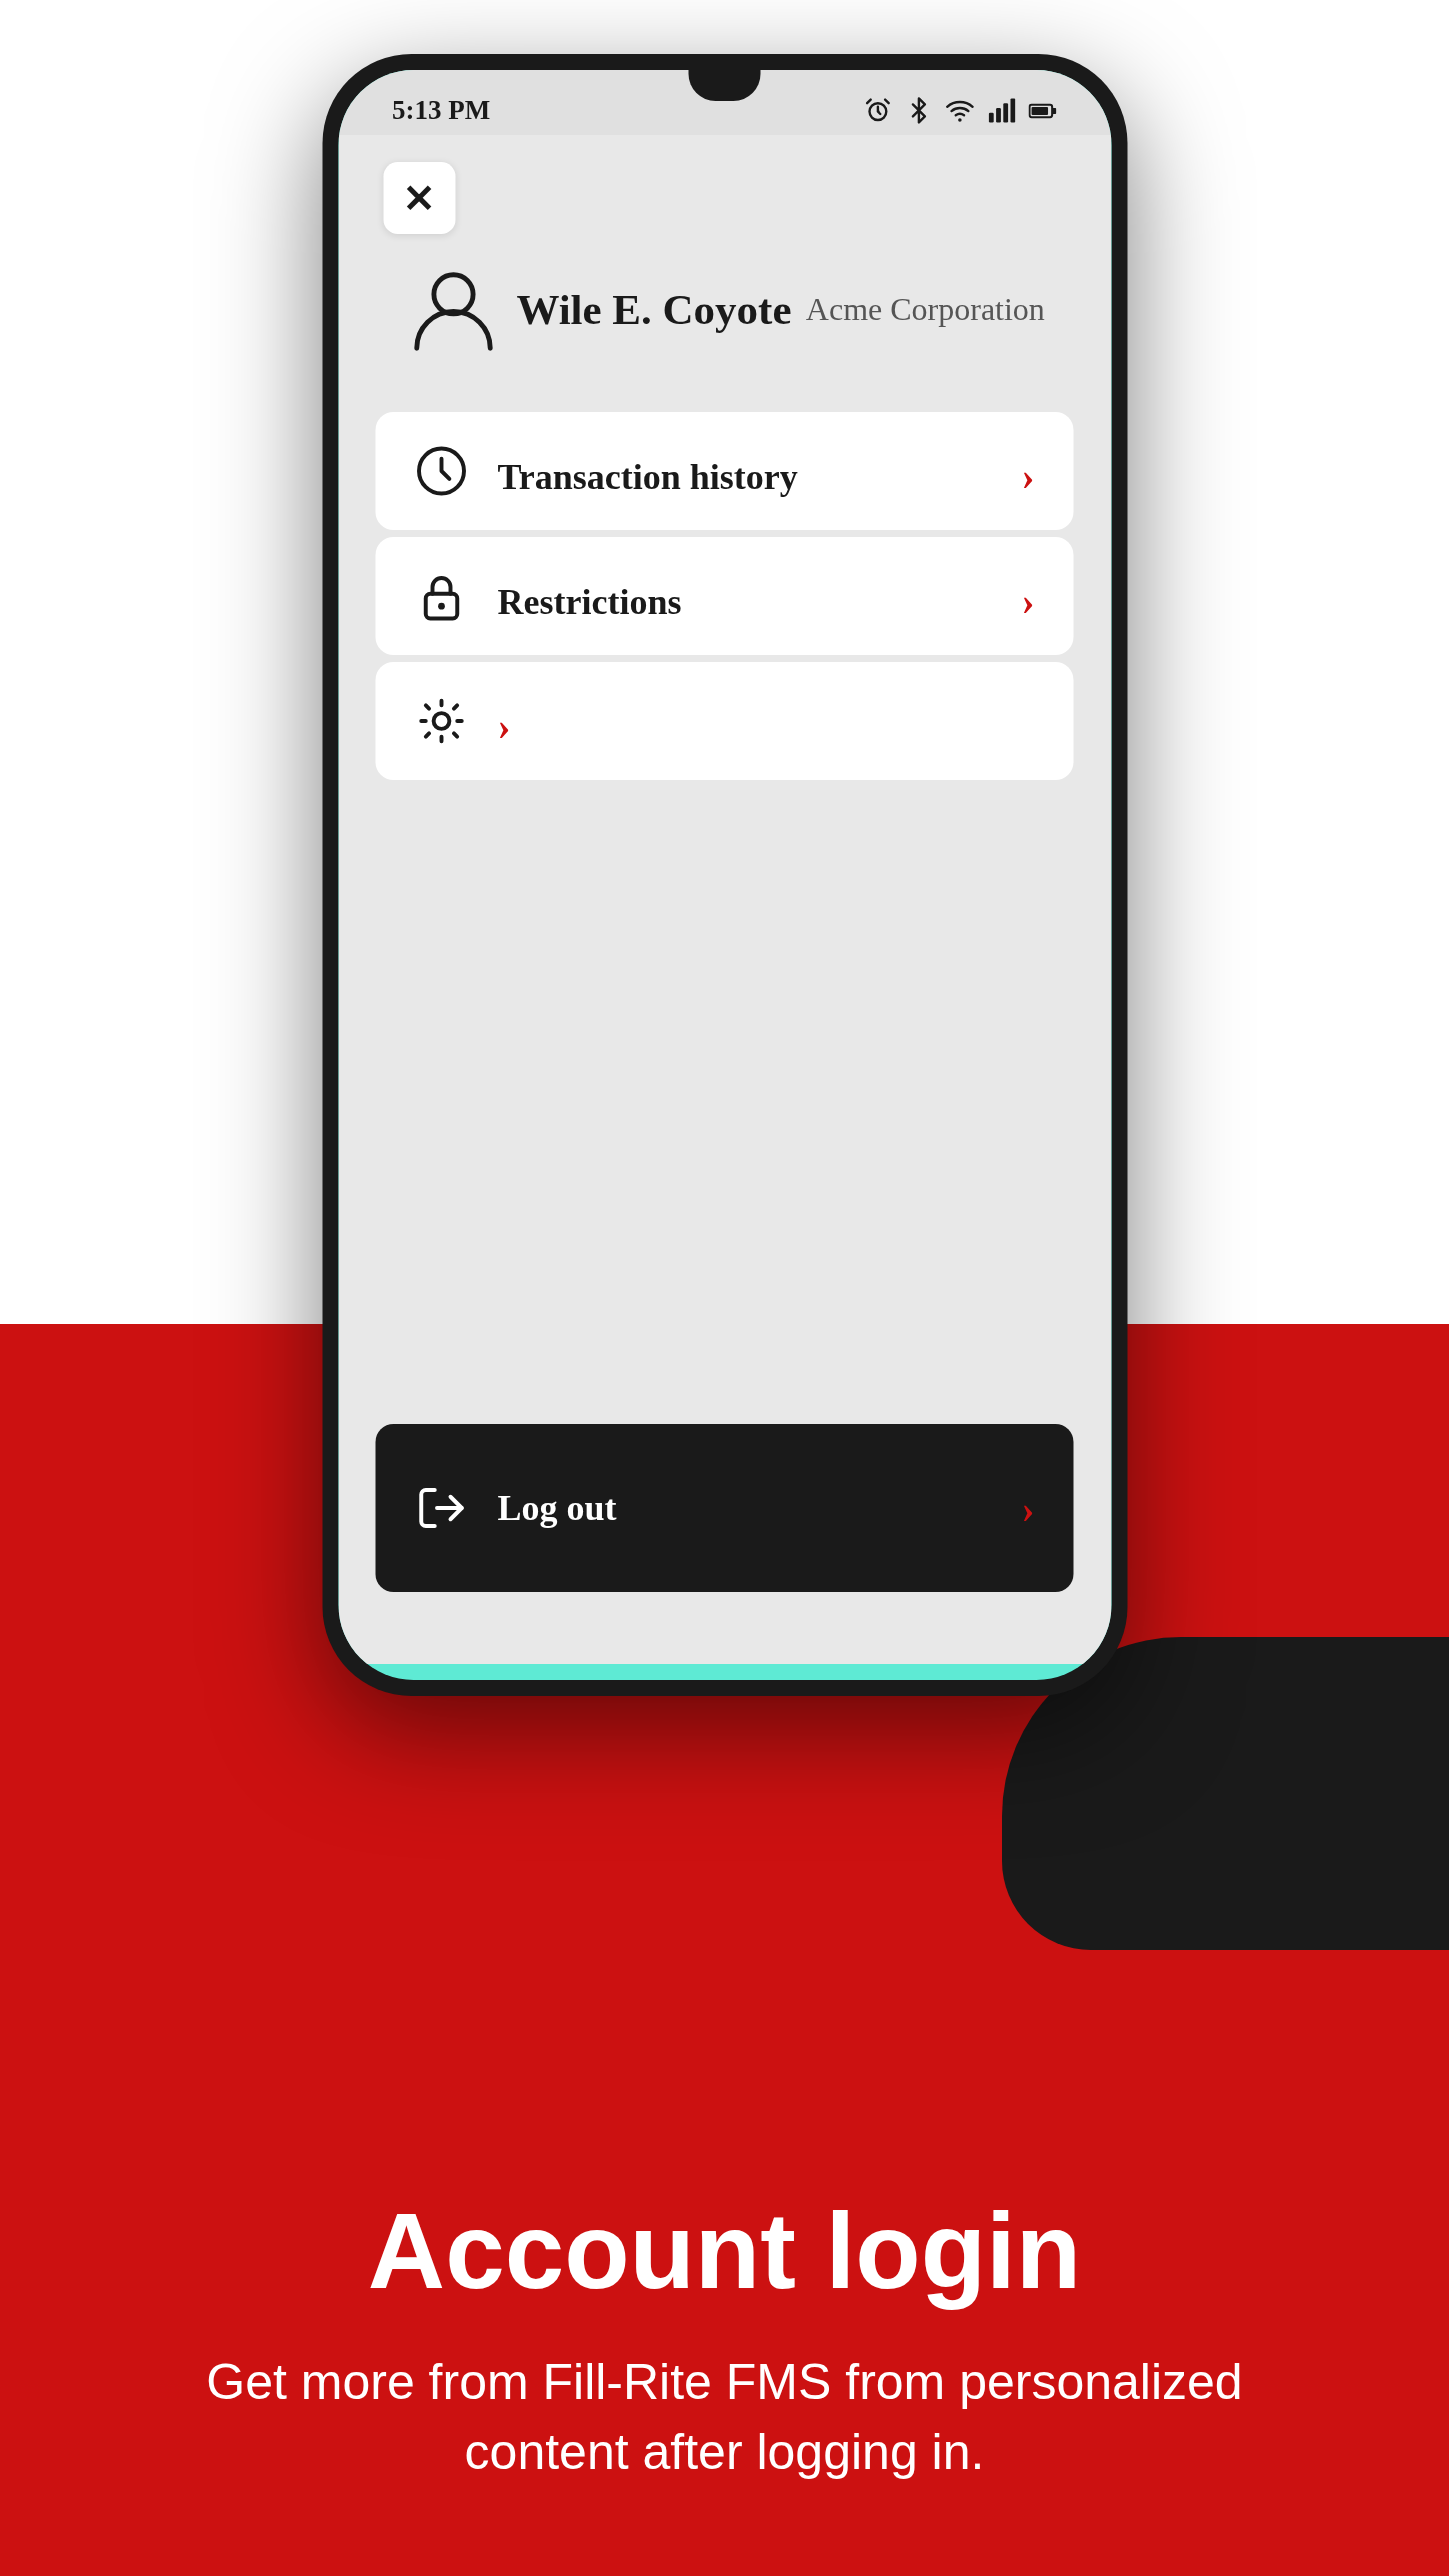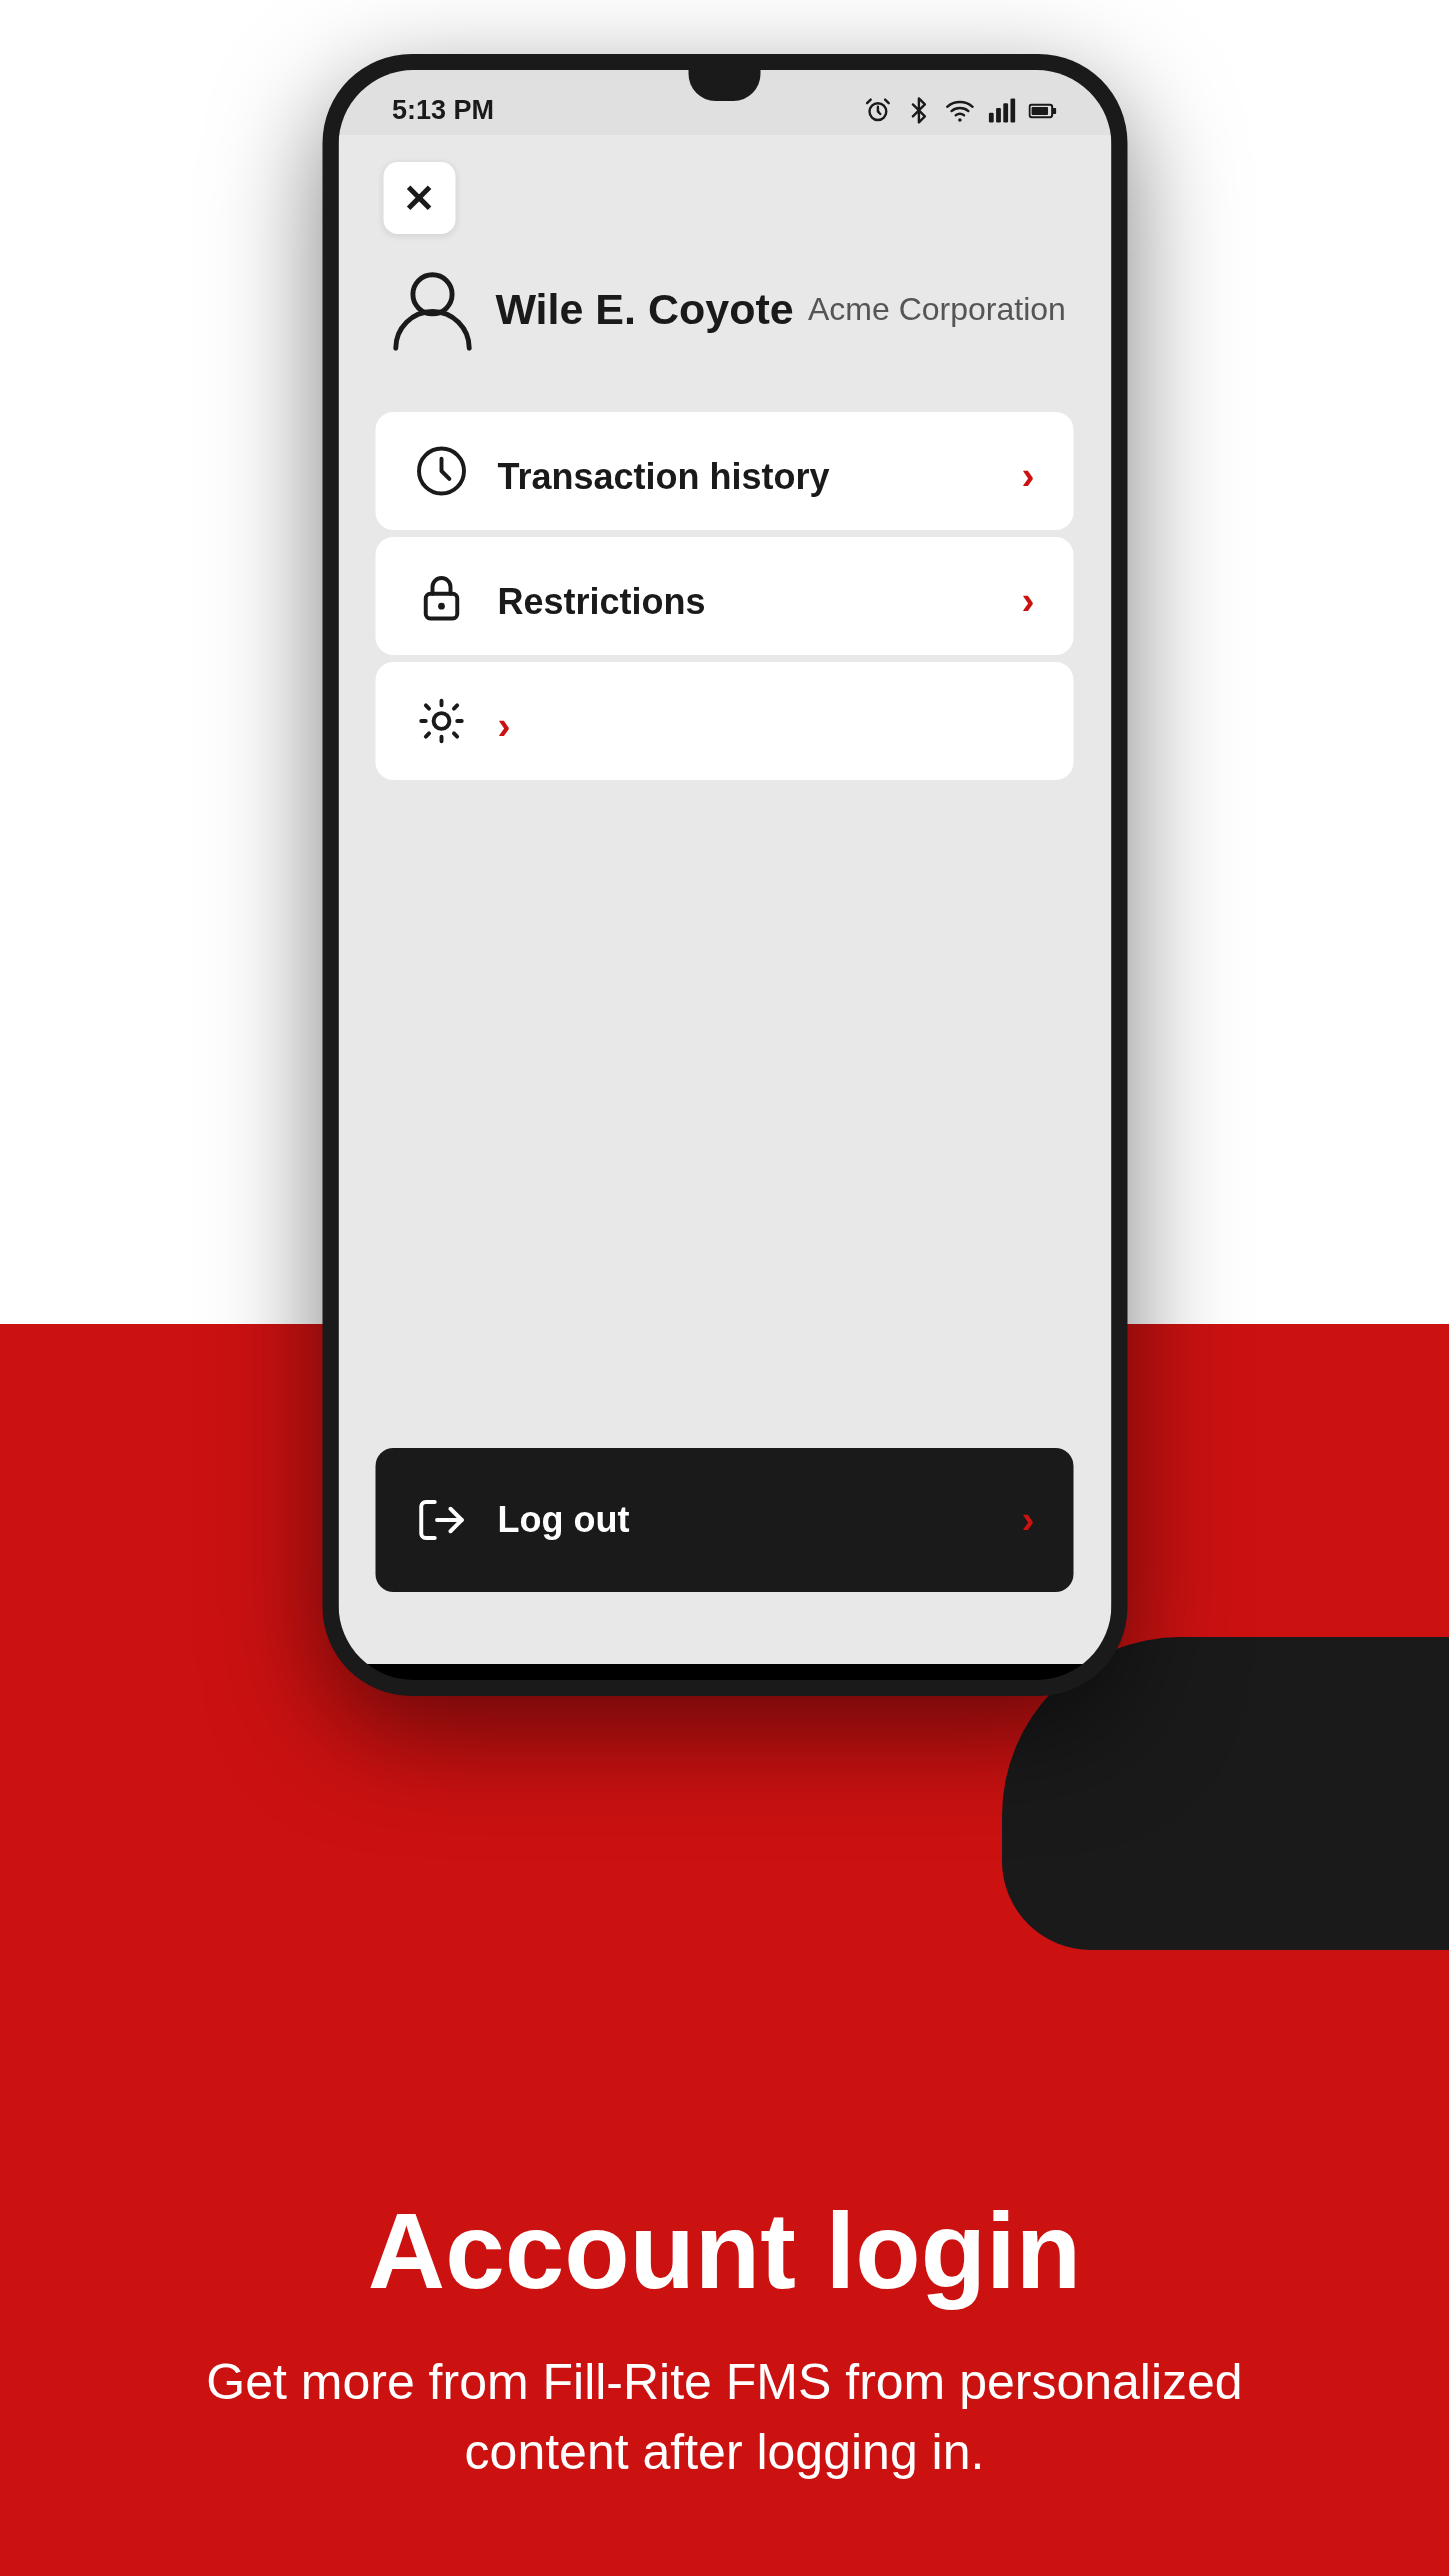--- a/index.html
+++ b/index.html
@@ -59,25 +59,26 @@
 
     .phone-outer {
       background: #1a1a1a;
       border-radius: 89px;
       padding: 16px;
       box-shadow: 0 36px 107px rgba(0,0,0,0.5);
       position: relative;
     }
 
     .phone-inner {
-      background: #000000;
+      background: #5eead4;
       border-radius: 75px;
       overflow: hidden;
       position: relative;
       height: 1610px;
+      font-family: Liberation Serif, serif;
     }
 
     
     .status-bar {
       display: flex;
       justify-content: space-between;
       align-items: center;
       padding: 25px 54px 9px 54px;
       background: #e0e0e0;
     }
@@ -209,21 +210,21 @@
       font-weight: bold;
     }
 
     
     .logout-btn {
       position: absolute;
       bottom: 72px;
       width: 698px;
       background: #1a1a1a;
       border-radius: 18px;
-      padding: 45px 39px;
+      padding: 57px 39px;
       display: flex;
       align-items: center;
       gap: 29px;
       cursor: pointer;
     }
 
     .logout-icon {
       width: 54px;
       height: 54px;
       display: flex;

